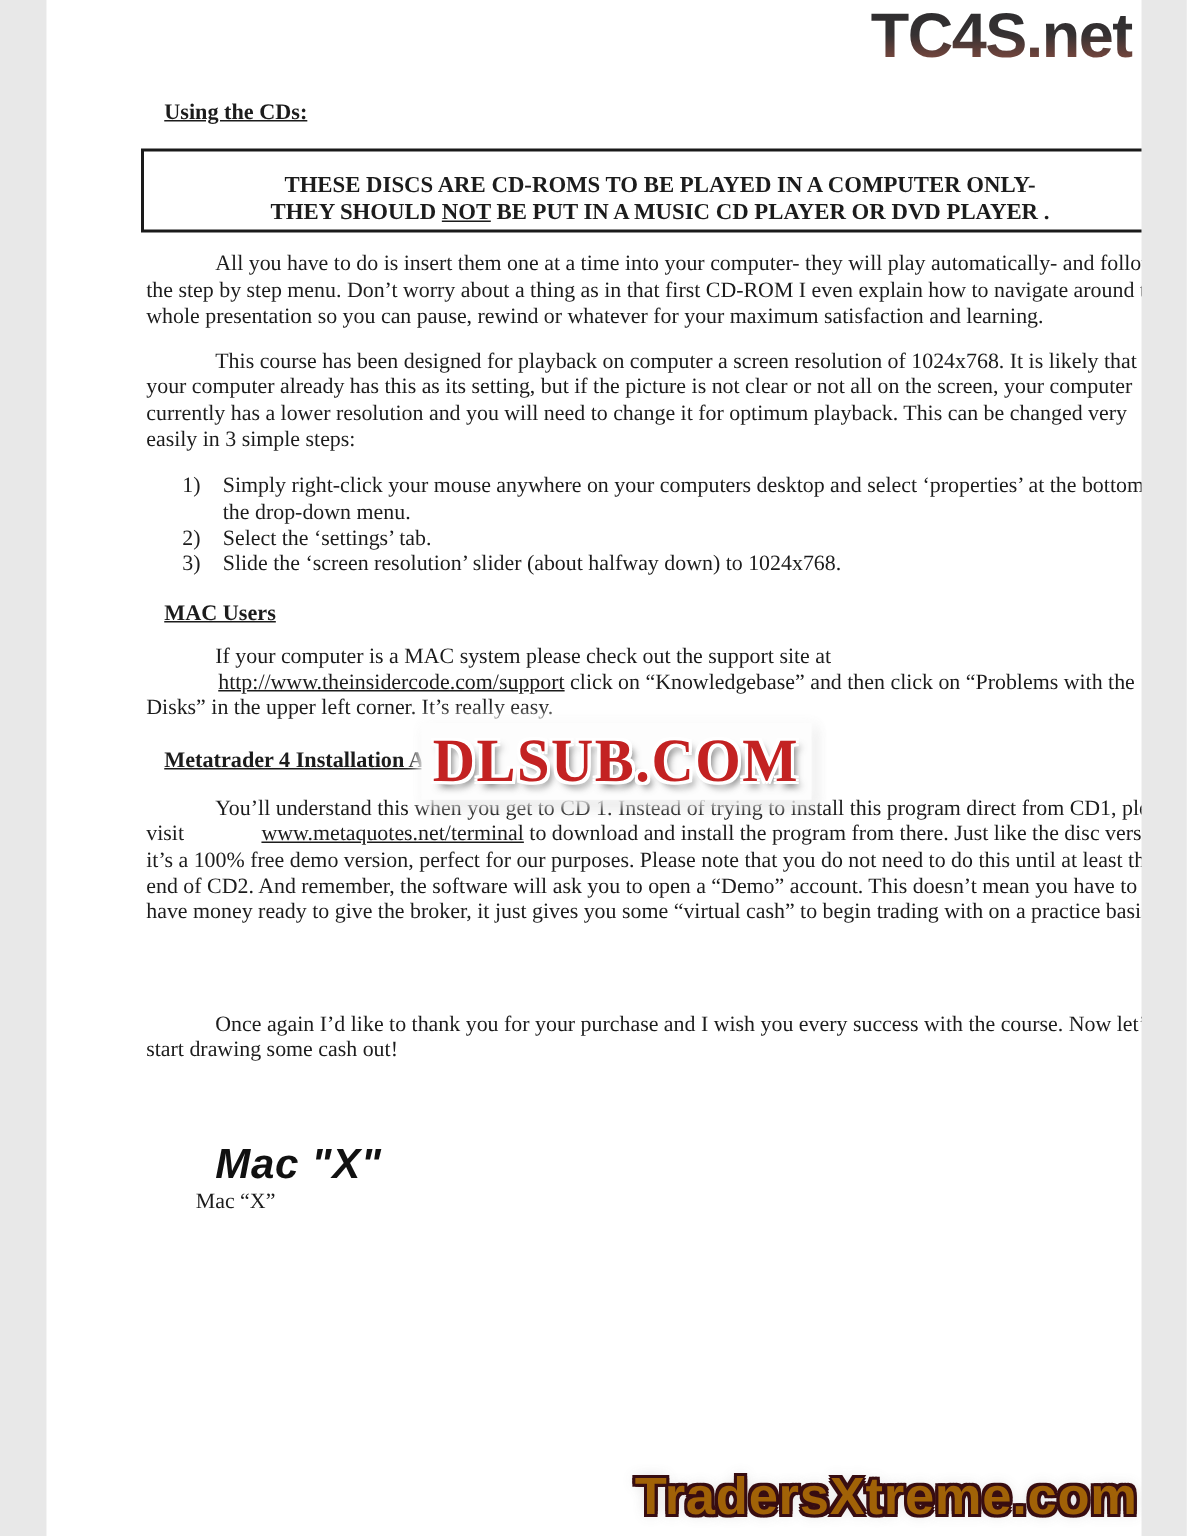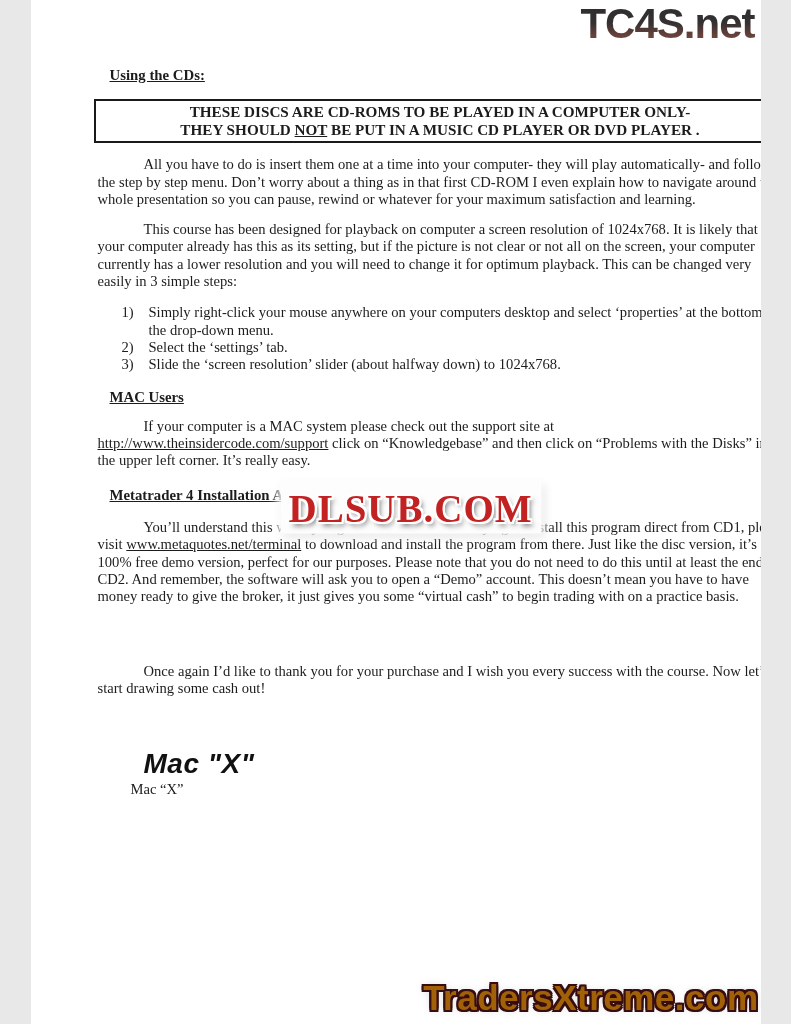--- a/index.html
+++ b/index.html
@@ -52,33 +52,33 @@
     position:absolute; left:67px; top:55px; width:689px;
     font-size:14.6px; line-height:17.3px;
   }
   .doc-heading {
     font-weight:bold; text-decoration:underline;
     font-size:14.8px; margin:12px;
   }
   .warning-box {
     margin:15px 0 0 -4px;
     border:2px solid #1a1a1a;
-    padding:2px 4px 3px;
+    padding:14px 4px 3px;
     text-align:center;
     font-weight:bold; font-size:15.2px; line-height:17.5px;
   }
   .warning-box .line { display:block; }
   .para { margin:12px 0 0; text-indent:46px; }
   .para.tight { margin-top:13px; }
   .h-gap { margin-top:15px; }
   .steps { margin:14px 0 0 24px; }
   .step { display:flex; }
   .step .marker { width:27px; flex:0 0 27px; }
   .step .step-text { flex:1; }
-  .doc-link { text-decoration:underline; color:#1c1c1c; }
+  .doc-link { text-decoration:underline; color:#1c1c1c;margin-left:48px; }
   .sig {
     margin:58px 0 0 46px;
     font-family:"Liberation Sans", sans-serif;
     font-weight:bold; font-style:italic;
     font-size:28px; letter-spacing:0.5px;
     color:#111;
   }
   .typed-name { margin:9px 0 0 33px; font-size:14.6px; }
   .metatrader-heading { margin-top:17px; }
   .closing { margin-top:57px; }

